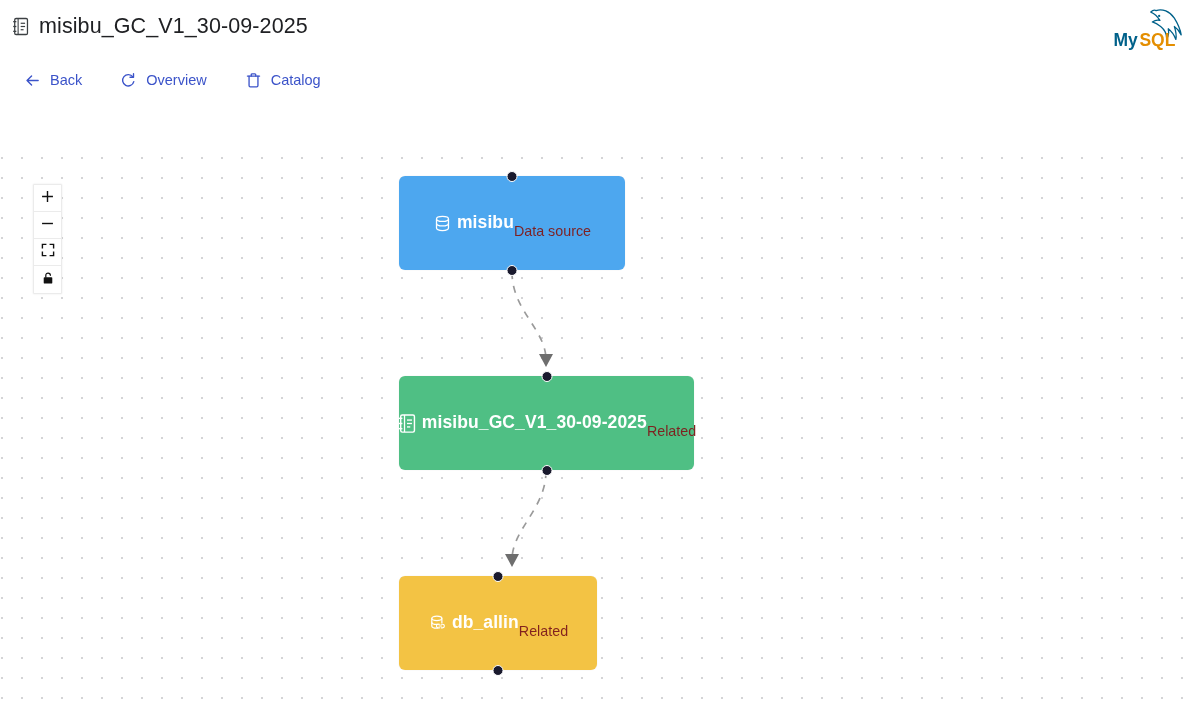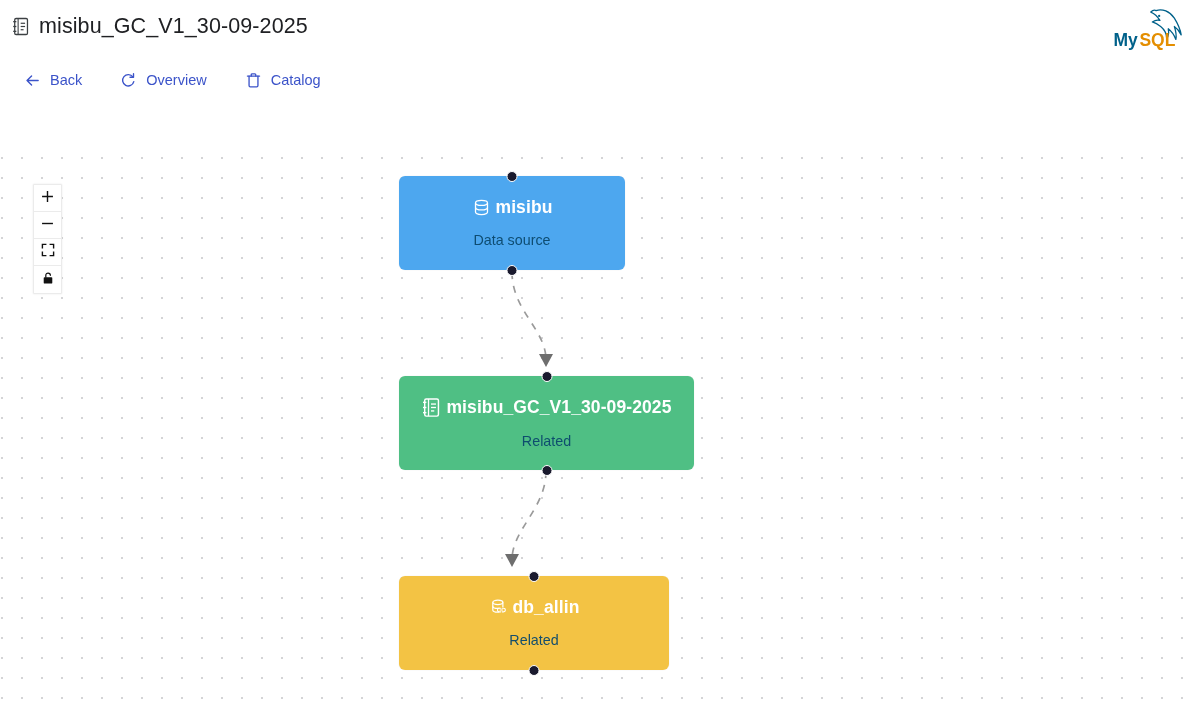--- a/index.html
+++ b/index.html
@@ -158,41 +158,41 @@
     z-index: 2;
   }
 
   
   .node {
     position: absolute;
     border-radius: 6px;
     color: #ffffff;
     z-index: 3;
     display: flex;
-    flex-direction: column;
+    flex-direction: row;
     align-items: center;
     justify-content: center;
     box-sizing: border-box;
     cursor: pointer;
     box-shadow: 0 0 0 0.6px rgba(0,0,0,0.03);
   }
   .node-title {
     display: flex;
     align-items: center;
     gap: 5px;
     font-size: 17.5px;
     font-weight: bold;
     letter-spacing: 0.1px;
     line-height: 1;
     white-space: nowrap;
   }
   .node-sub {
     margin-top: 16px;
     font-size: 14.3px;
-    color: #0c4a6e;
+    color: #7f1d1d;
     line-height: 1;
     opacity: 0.97;
   }
   .node-icon { display: block; flex: 0 0 auto; }
 
   .handle {
     position: absolute;
     width: 9px; height: 9px;
     border-radius: 50%;
     background: #1a1a2e;
@@ -347,21 +347,21 @@
             <line x1="10" y1="11" x2="15.2" y2="11" stroke="#ffffff" stroke-width="1.4"></line>
             <line x1="10" y1="14.6" x2="13.4" y2="14.6" stroke="#ffffff" stroke-width="1.4"></line>
           </svg>
         </span>
         <span>misibu_GC_V1_30-09-2025</span>
       </div>
       <div class="node-sub">Related</div>
       <div class="handle bottom"></div>
     </div>
 
-    <div class="node" style="left:399px; top:425px; width:270px; height:94px; background:#f3c344;">
+    <div class="node" style="left:399px; top:425px; width:198px; height:94px; background:#f3c344;">
       <div class="handle top"></div>
       <div class="node-title">
         <span>
           <svg class="node-icon" width="19" height="19" viewBox="0 0 20 20" fill="none" xmlns="http://www.w3.org/2000/svg">
             <ellipse cx="9.3" cy="4.6" rx="5.3" ry="2.3" stroke="#ffffff" stroke-width="1.3"></ellipse>
             <path d="M4 4.6V12.6c0 1.27 2.37 2.3 5.3 2.3 0.5 0 1-0.03 1.45-0.09" stroke="#ffffff" stroke-width="1.3"></path>
             <path d="M14.6 4.6v5.1" stroke="#ffffff" stroke-width="1.3"></path>
             <path d="M4 8.6c0 1.27 2.37 2.3 5.3 2.3 0.62 0 1.22-0.05 1.77-0.13" stroke="#ffffff" stroke-width="1.3"></path>
             <path d="M13.9 14.6h1.4a1.9 1.9 0 0 0 0-3.8h-1.4M12.2 10.8h-1.4a1.9 1.9 0 0 0 0 3.8h1.4" stroke="#ffffff" stroke-width="1.25" stroke-linecap="round"></path>
             <path d="M11.6 12.7h2.8" stroke="#ffffff" stroke-width="1.15" stroke-linecap="round"></path>

